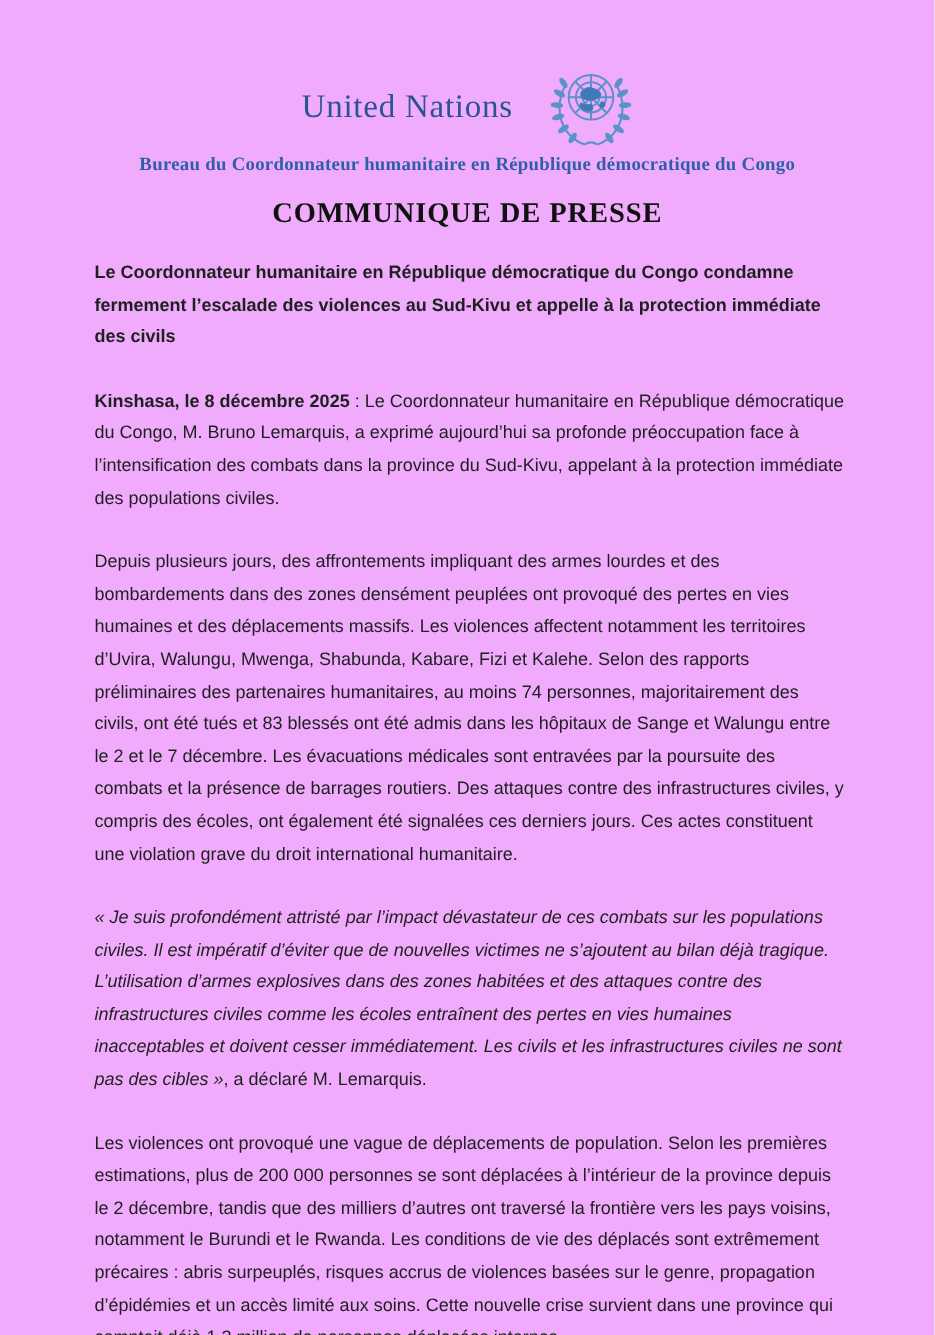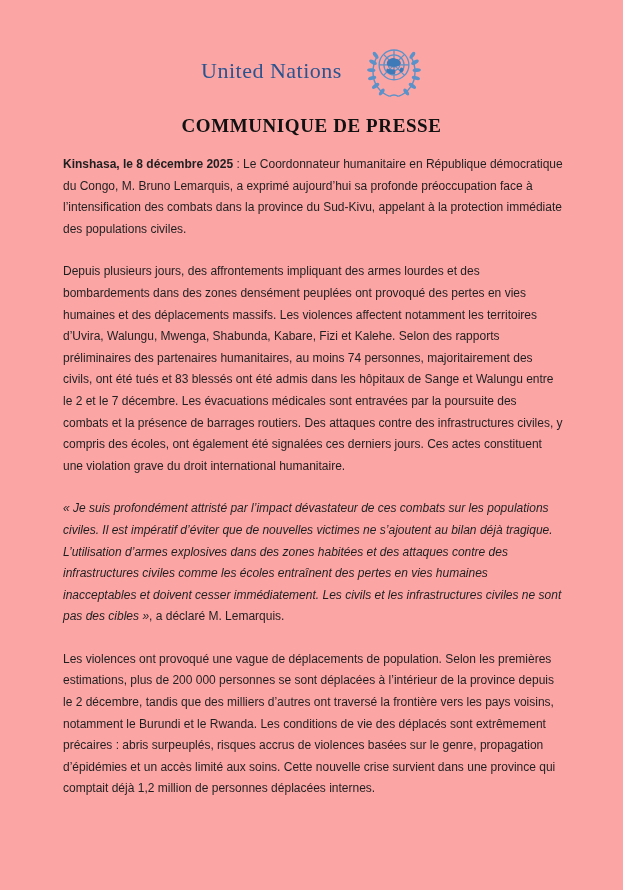--- a/index.html
+++ b/index.html
@@ -5,21 +5,21 @@
   html, body {
     margin: 0;
     padding: 0;
     background: #ffffff;
   }
   .page {
     position: relative;
     width: 623px;
     height: 890px;
     margin: 0 auto;
-    background: #fca5a5;
+    background: #f0abfc;
     overflow: hidden;
     font-family: "Liberation Sans", "DejaVu Sans", sans-serif;
   }
   
   header.doc-header {
     padding-top: 42px;
     text-align: center;
   }
   .masthead {
     display: flex;
@@ -122,24 +122,26 @@
             <ellipse cx="53" cy="15" rx="2.2" ry="4.6" transform="rotate(35 53 15)"></ellipse>
             <ellipse cx="56" cy="23" rx="2.2" ry="4.8" transform="rotate(60 56 23)"></ellipse>
             <ellipse cx="58" cy="32" rx="2.2" ry="4.8" transform="rotate(85 58 32)"></ellipse>
             <ellipse cx="57" cy="41" rx="2.2" ry="4.8" transform="rotate(105 57 41)"></ellipse>
             <ellipse cx="53" cy="50" rx="2.2" ry="4.8" transform="rotate(125 53 50)"></ellipse>
             <ellipse cx="46" cy="57" rx="2.2" ry="4.6" transform="rotate(145 46 57)"></ellipse>
           </g>
         </svg>
       </span>
     </div>
+    <div class="bureau-line">Bureau du Coordonnateur humanitaire en République démocratique du Congo</div>
     <div class="doc-type">COMMUNIQUE DE PRESSE</div>
   </header>
 
   <main class="doc-body">
+    <p class="headline">Le Coordonnateur humanitaire en République démocratique du Congo condamne fermement l’escalade des violences au Sud-Kivu et appelle à la protection immédiate des civils</p>
     <div id="paragraphs">
         <p class="para"><strong>Kinshasa, le 8 décembre 2025</strong> : Le Coordonnateur humanitaire en République démocratique du Congo, M. Bruno Lemarquis, a exprimé aujourd’hui sa profonde préoccupation face à l’intensification des combats dans la province du Sud-Kivu, appelant à la protection immédiate des populations civiles.</p>
         <p class="para">Depuis plusieurs jours, des affrontements impliquant des armes lourdes et des bombardements dans des zones densément peuplées ont provoqué des pertes en vies humaines et des déplacements massifs. Les violences affectent notamment les territoires d’Uvira, Walungu, Mwenga, Shabunda, Kabare, Fizi et Kalehe. Selon des rapports préliminaires des partenaires humanitaires, au moins 74 personnes, majoritairement des civils, ont été tués et 83 blessés ont été admis dans les hôpitaux de Sange et Walungu entre le 2 et le 7 décembre. Les évacuations médicales sont entravées par la poursuite des combats et la présence de barrages routiers. Des attaques contre des infrastructures civiles, y compris des écoles, ont également été signalées ces derniers jours. Ces actes constituent une violation grave du droit international humanitaire.</p>
         <p class="para"><em>« Je suis profondément attristé par l’impact dévastateur de ces combats sur les populations civiles. Il est impératif d’éviter que de nouvelles victimes ne s’ajoutent au bilan déjà tragique. L’utilisation d’armes explosives dans des zones habitées et des attaques contre des infrastructures civiles comme les écoles entraînent des pertes en vies humaines inacceptables et doivent cesser immédiatement. Les civils et les infrastructures civiles ne sont pas des cibles »</em>, a déclaré M. Lemarquis.</p>
         <p class="para">Les violences ont provoqué une vague de déplacements de population. Selon les premières estimations, plus de 200 000 personnes se sont déplacées à l’intérieur de la province depuis le 2 décembre, tandis que des milliers d’autres ont traversé la frontière vers les pays voisins, notamment le Burundi et le Rwanda. Les conditions de vie des déplacés sont extrêmement précaires : abris surpeuplés, risques accrus de violences basées sur le genre, propagation d’épidémies et un accès limité aux soins. Cette nouvelle crise survient dans une province qui comptait déjà 1,2 million de personnes déplacées internes.</p>
       </div>
   </main>
 
 </div>
 

